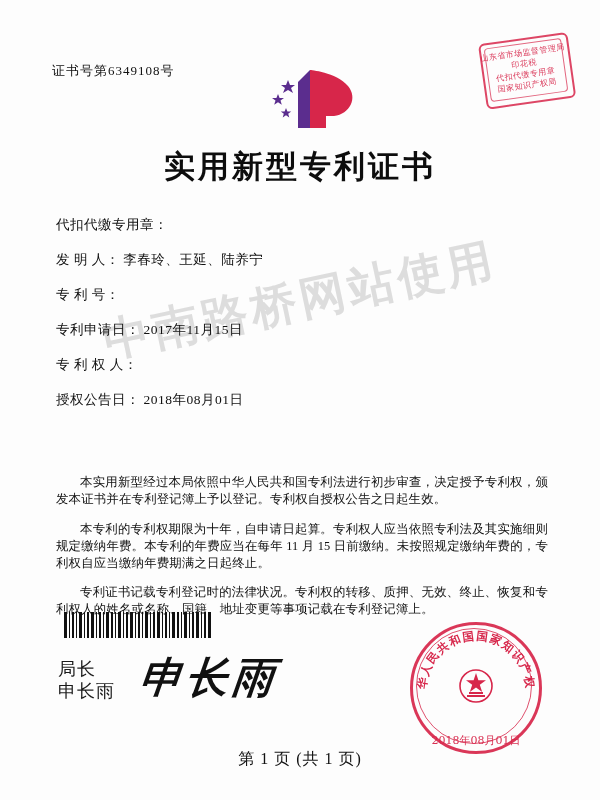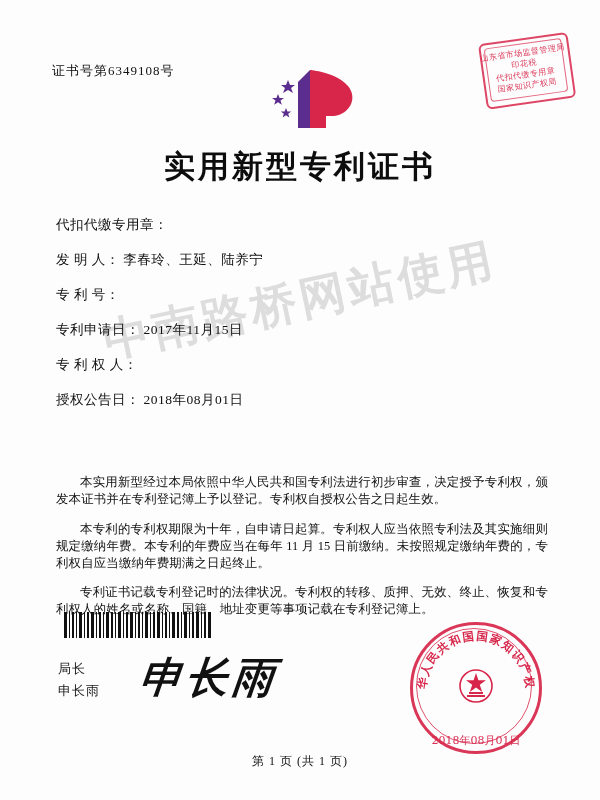--- a/index.html
+++ b/index.html
@@ -178,21 +178,21 @@
     height: 26px;
     background: #111;
   }
 
   
   .sig-block {
     position: absolute;
     left: 58px;
     top: 658px;
     z-index: 7;
-    font-size: 13px;
+    font-size: 18px;
     line-height: 22px;
   }
   .sig-block div { letter-spacing: 1px; }
 
   .sig-script {
     position: absolute;
     left: 140px;
     top: 650px;
     font-family: "DejaVu Serif", serif;
     font-size: 42px;
@@ -260,21 +260,21 @@
     opacity: .95;
   }
 
   
   .footer {
     position: absolute;
     left: 0;
     bottom: 30px;
     width: 600px;
     text-align: center;
-    font-size: 12px;
+    font-size: 16px;
     letter-spacing: 1px;
     color: #111;
     z-index: 7;
   }
 </style>
 </head>
 <body>
 
 <div class="page">
 

